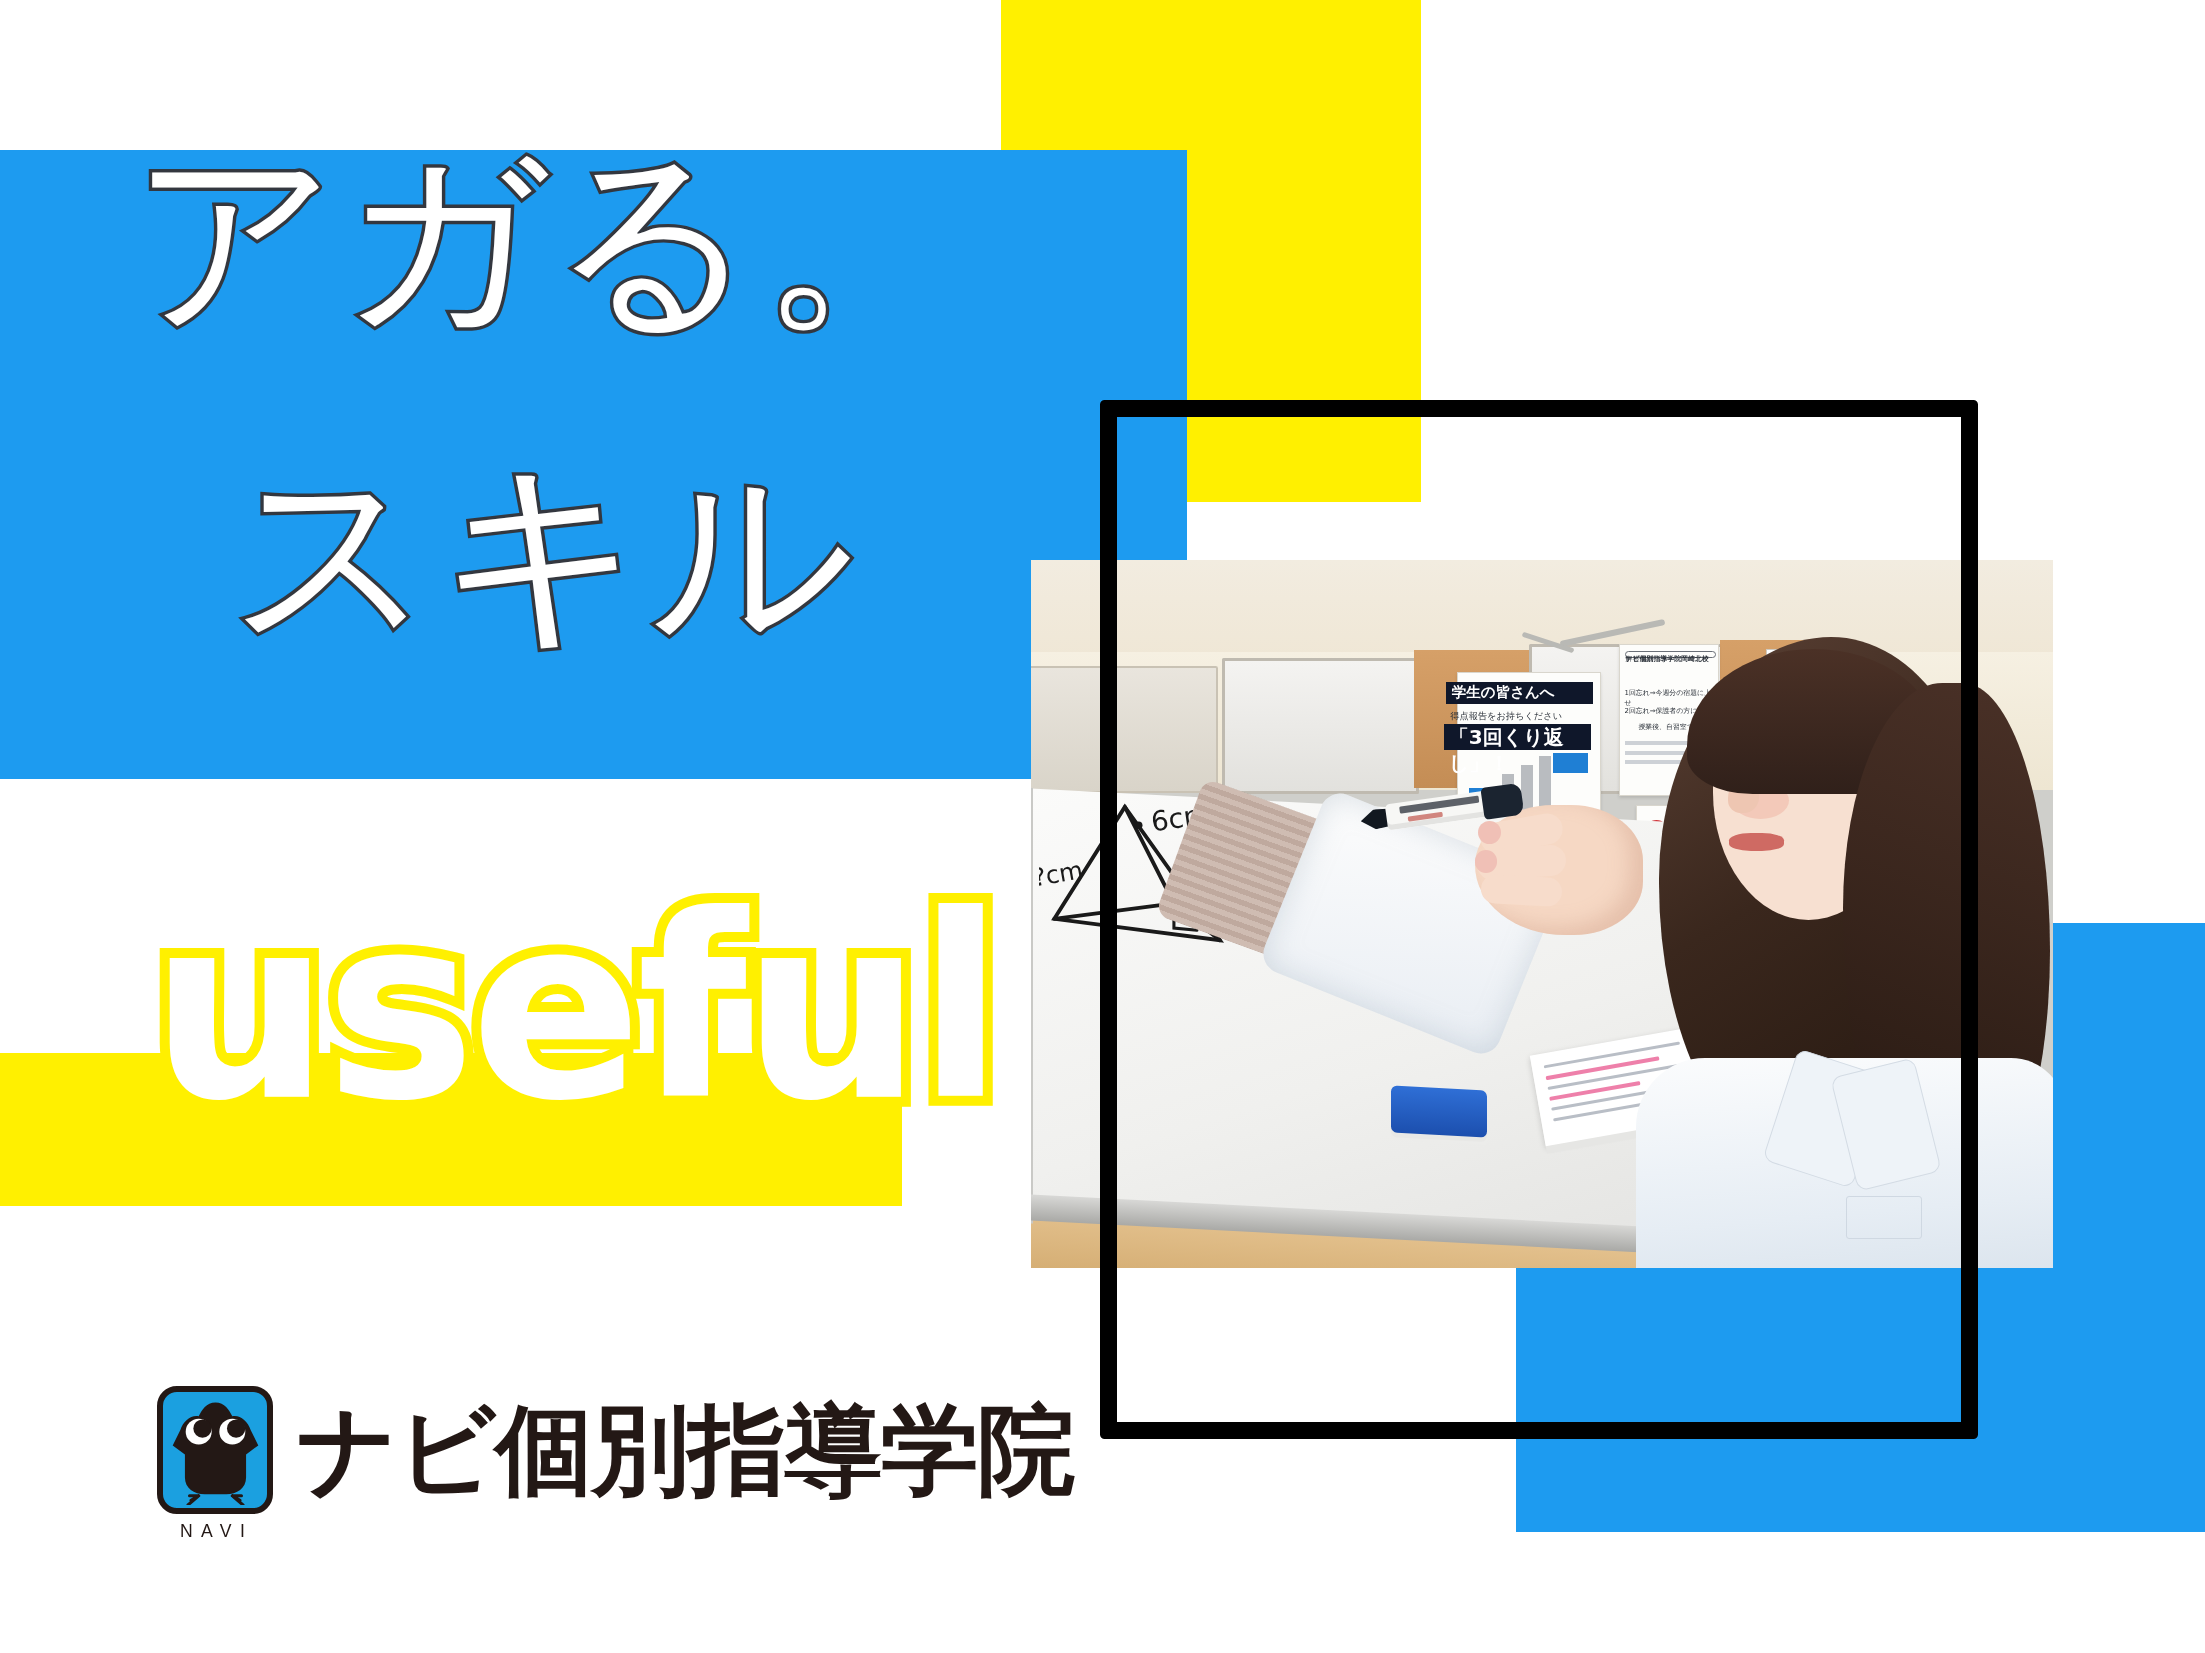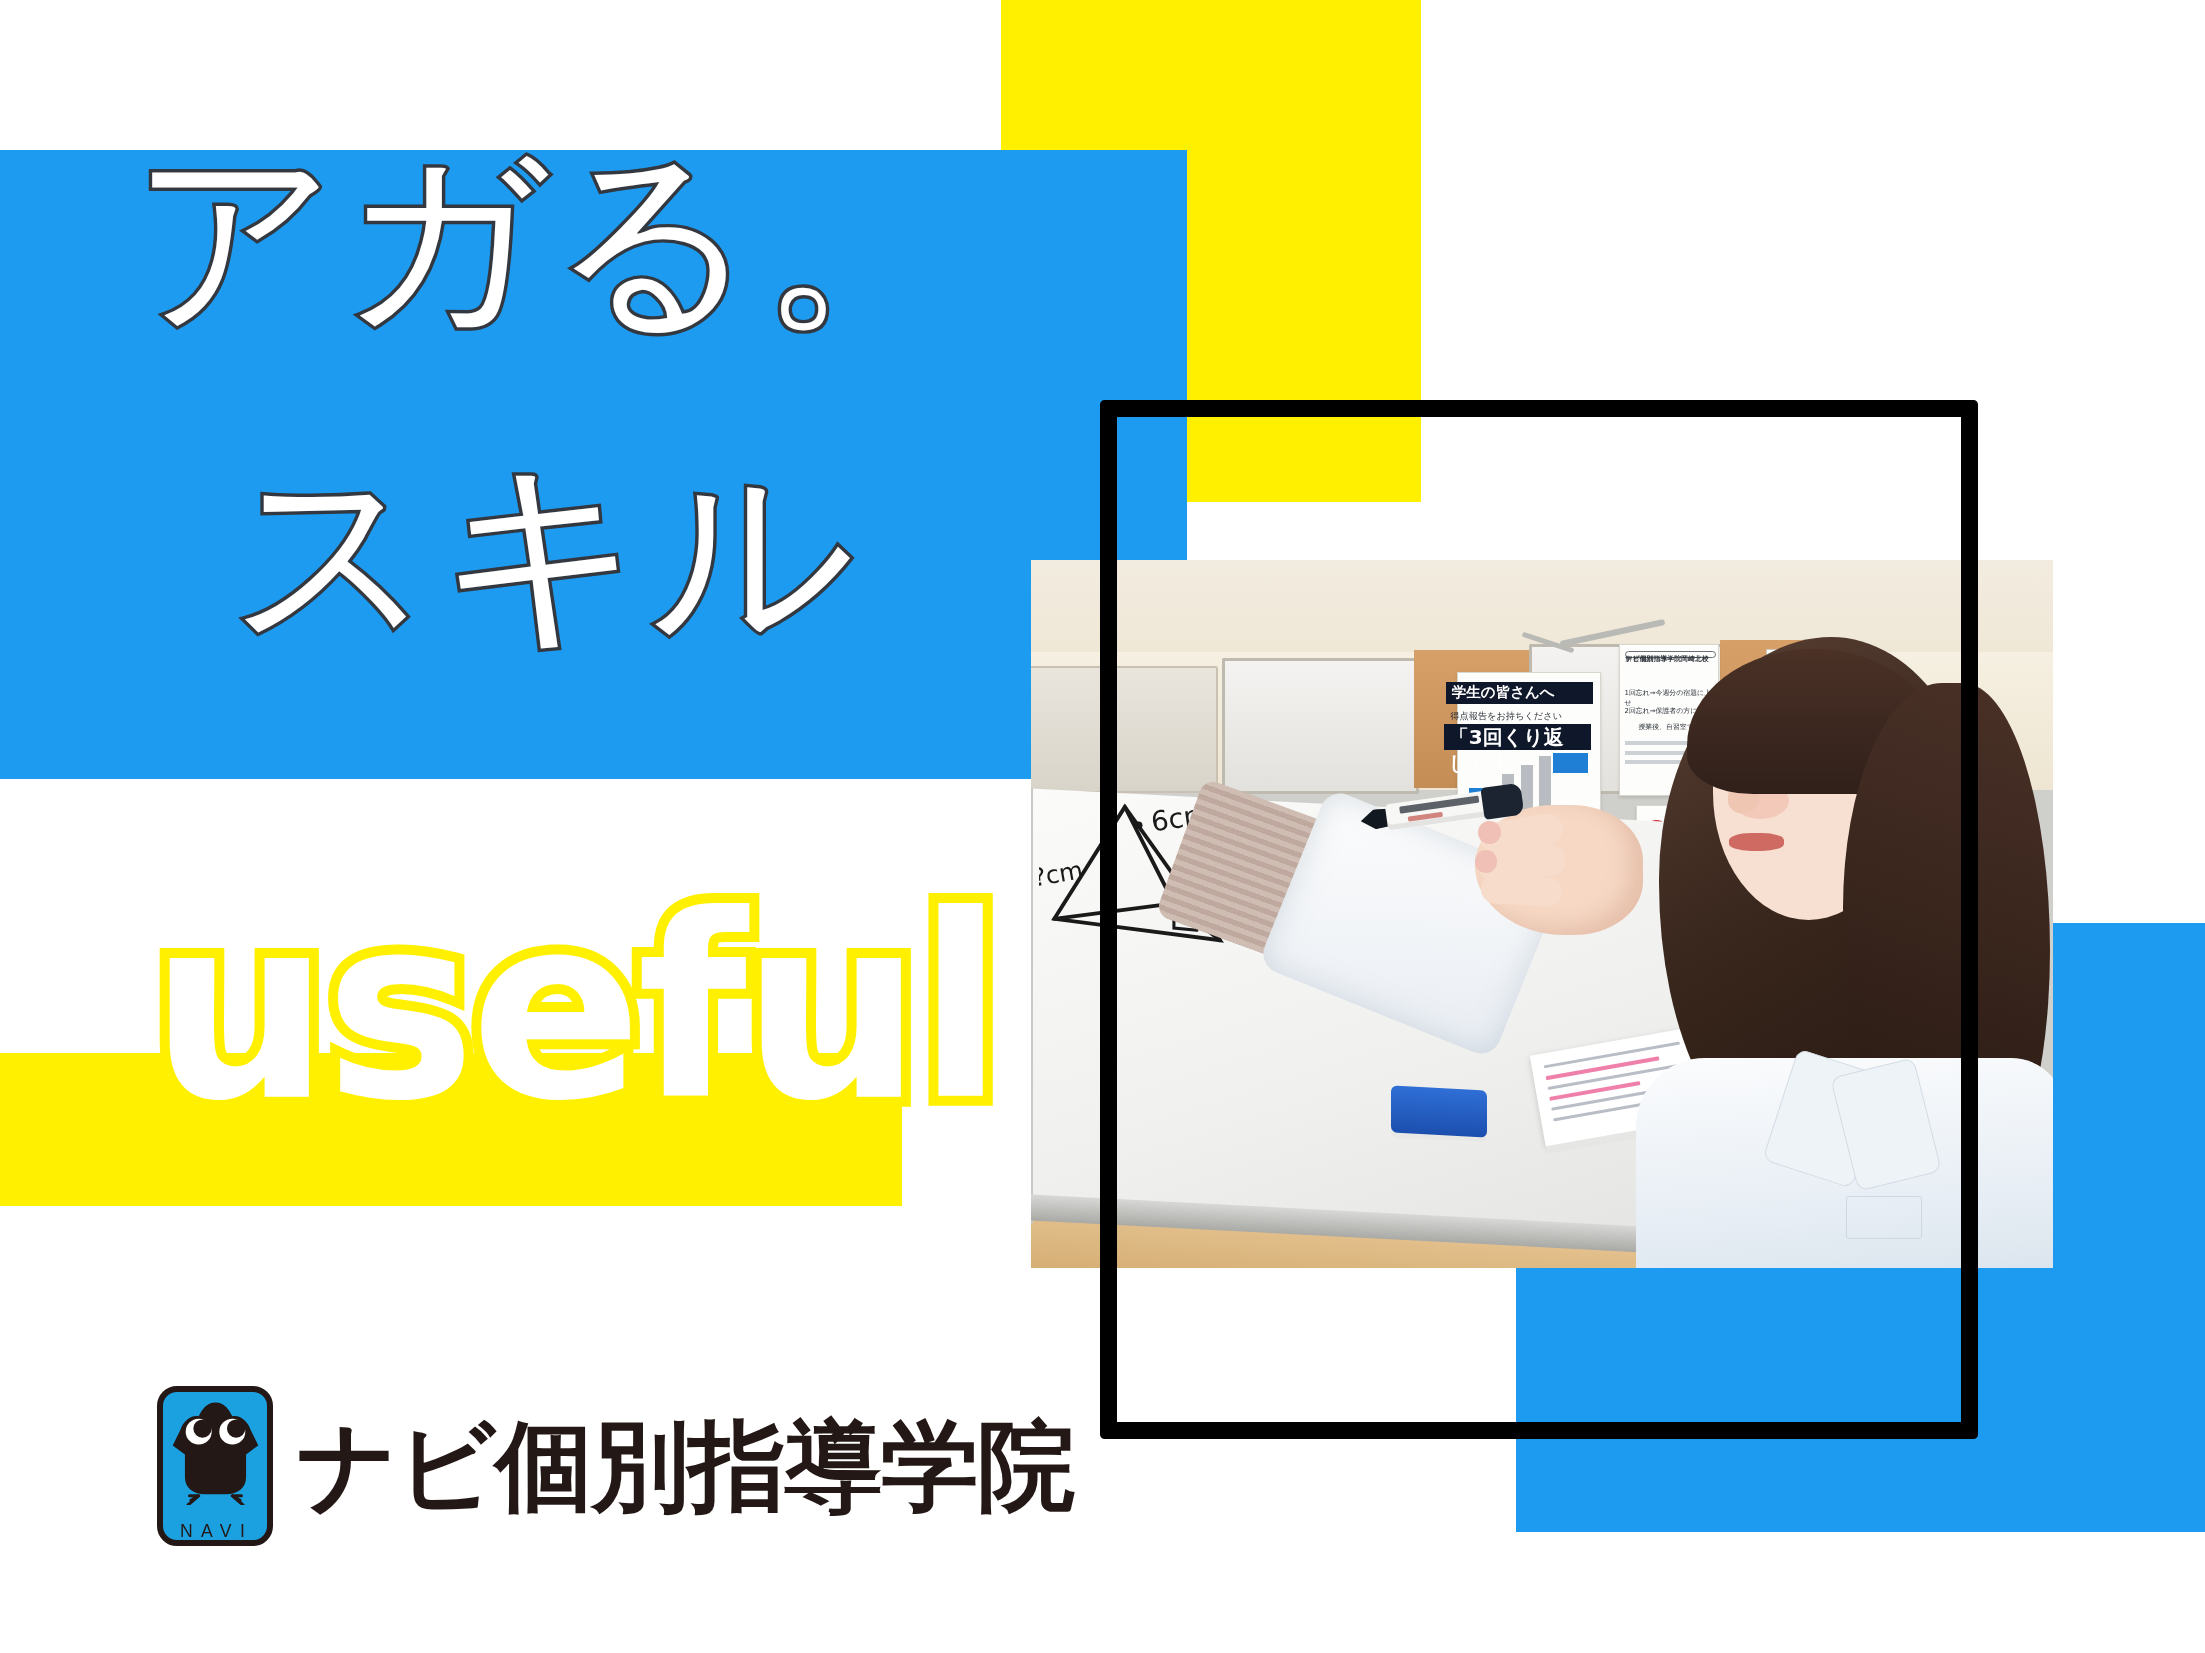--- a/index.html
+++ b/index.html
@@ -124,21 +124,21 @@
   #line1{position:absolute;left:132px;top:139px;font-size:201px;line-height:1;z-index:5;}
   #line2{position:absolute;left:230px;top:452px;font-size:201px;line-height:1;z-index:5;}
 
   #useful{position:absolute;left:150px;top:882px;z-index:5;
      font-family:"DejaVu Sans",sans-serif;font-size:253px;line-height:1;
      font-weight:bold;color:#ffffff;-webkit-text-stroke:20px #FFF000;
      paint-order:stroke fill;letter-spacing:-.02em;white-space:nowrap;}
 
   
   #logo{position:absolute;left:157px;top:1386px;z-index:7;display:flex;align-items:center;gap:24.5px;}
-  #logo-mark{position:relative;width:116px;height:160px;}
+  #logo-mark{position:relative;width:116px;height:128px;}
   #logo-mark .card{position:absolute;inset:0;background:#1BA0E0;border:6.9px solid #231815;border-radius:20px;}
   #logo-mark svg{position:absolute;left:10.7px;top:12.3px;}
   #logo-navi{position:absolute;left:6.1px;top:135px;width:107px;text-align:center;
      font-family:"Liberation Sans",sans-serif;font-size:17.6px;letter-spacing:8.4px;color:#231815;}
   #logo-text{font-family:"DejaVu Sans",sans-serif;font-size:98px;font-weight:bold;
      color:#231815;letter-spacing:-1.5px;white-space:nowrap;line-height:1;}
 </style>
 </head>
 <body>
 

